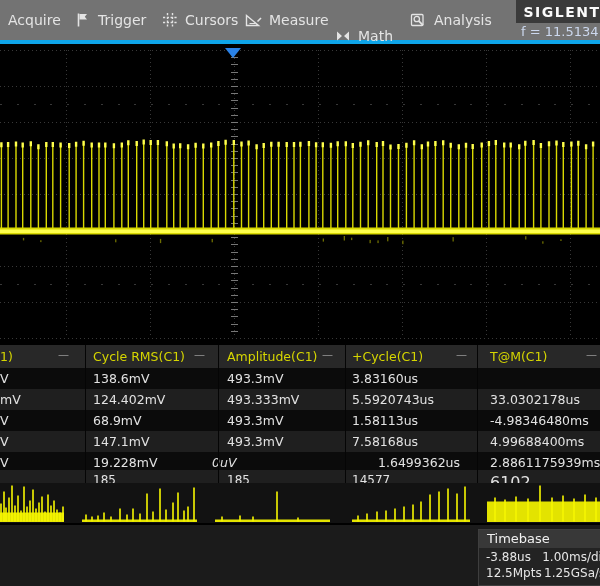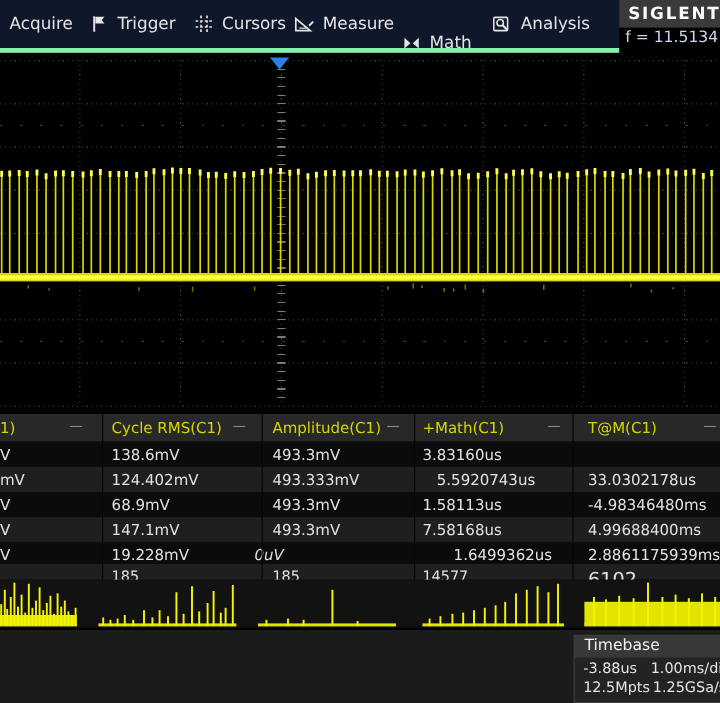--- a/index.html
+++ b/index.html
@@ -1,21 +1,21 @@
 <!DOCTYPE html>
 <html><head>
 <meta charset="utf-8">
 <style>
   html,body{margin:0;padding:0;background:#000;}
   .stage{position:relative;width:600px;height:586px;background:#000;overflow:hidden;
          font-family:"DejaVu Sans","Liberation Sans",sans-serif;}
 
   
-  .menubar{position:absolute;left:0;top:0;width:516px;height:40px;background:#0f172a;
-           border-bottom:4px solid #86efac;z-index:10;}
+  .menubar{position:absolute;left:0;top:0;width:600px;height:40px;background:#737373;
+           border-bottom:4px solid #0ea5e9;z-index:10;}
   .menu-item{position:absolute;top:0;height:40px;display:flex;align-items:center;gap:7px;
              color:#e4e4e4;font-size:14px;cursor:default;white-space:nowrap;}
   .menu-item .icon{display:flex;align-items:center;}
   .brand{position:absolute;left:516px;top:0;width:92px;height:23px;background:#3a3a3a;
          color:#fafafa;font-weight:bold;font-size:14px;letter-spacing:1.5px;
          display:flex;align-items:center;justify-content:center;z-index:11;}
   .freq{position:absolute;left:521px;top:24px;color:#ccd8ee;font-size:13px;white-space:nowrap;z-index:11;}
 
   
   .hgrid{position:absolute;left:0;width:600px;height:1px;
@@ -162,36 +162,36 @@
     </svg>
 
   <div class="mtable" id="mtable">
       <div class="thead">
         <span class="hdr" style="left: 0px;">1)</span>
         <span class="minus" style="left: 58px;">—</span>
         <span class="hdr" style="left: 93px;">Cycle RMS(C1)</span>
         <span class="minus" style="left: 194px;">—</span>
         <span class="hdr" style="left: 227px;">Amplitude(C1)</span>
         <span class="minus" style="left: 322px;">—</span>
-        <span class="hdr" style="left: 352px;">+Math(C1)</span>
+        <span class="hdr" style="left: 352px;">+Cycle(C1)</span>
         <span class="minus" style="left: 456px;">—</span>
         <span class="hdr" style="left: 490px;">T@M(C1)</span>
         <span class="minus" style="left: 586px;">—</span>
       </div>
       <div class="trow" style="top: 23px; height: 21px; background: rgb(11, 11, 11);">
         <span class="cell" style="left: 0px;">V</span>
         <span class="cell" style="left: 93px;">138.6mV</span>
         <span class="cell" style="left: 227px;">493.3mV</span>
         <span class="cell" style="left: 352px;">3.83160us</span>
       </div>
       <div class="trow" style="top: 44px; height: 21px; background: rgb(31, 31, 31);">
         <span class="cell" style="left: 0px;">mV</span>
         <span class="cell" style="left: 93px;">124.402mV</span>
         <span class="cell" style="left: 227px;">493.333mV</span>
-        <span class="cell" style="left: 364px;">5.5920743us</span>
+        <span class="cell" style="left: 352px;">5.5920743us</span>
         <span class="cell" style="left: 490px;">33.0302178us</span>
       </div>
       <div class="trow" style="top: 65px; height: 21px; background: rgb(11, 11, 11);">
         <span class="cell" style="left: 0px;">V</span>
         <span class="cell" style="left: 93px;">68.9mV</span>
         <span class="cell" style="left: 227px;">493.3mV</span>
         <span class="cell" style="left: 352px;">1.58113us</span>
         <span class="cell" style="left: 490px;">-4.98346480ms</span>
       </div>
       <div class="trow" style="top: 86px; height: 21px; background: rgb(31, 31, 31);">

